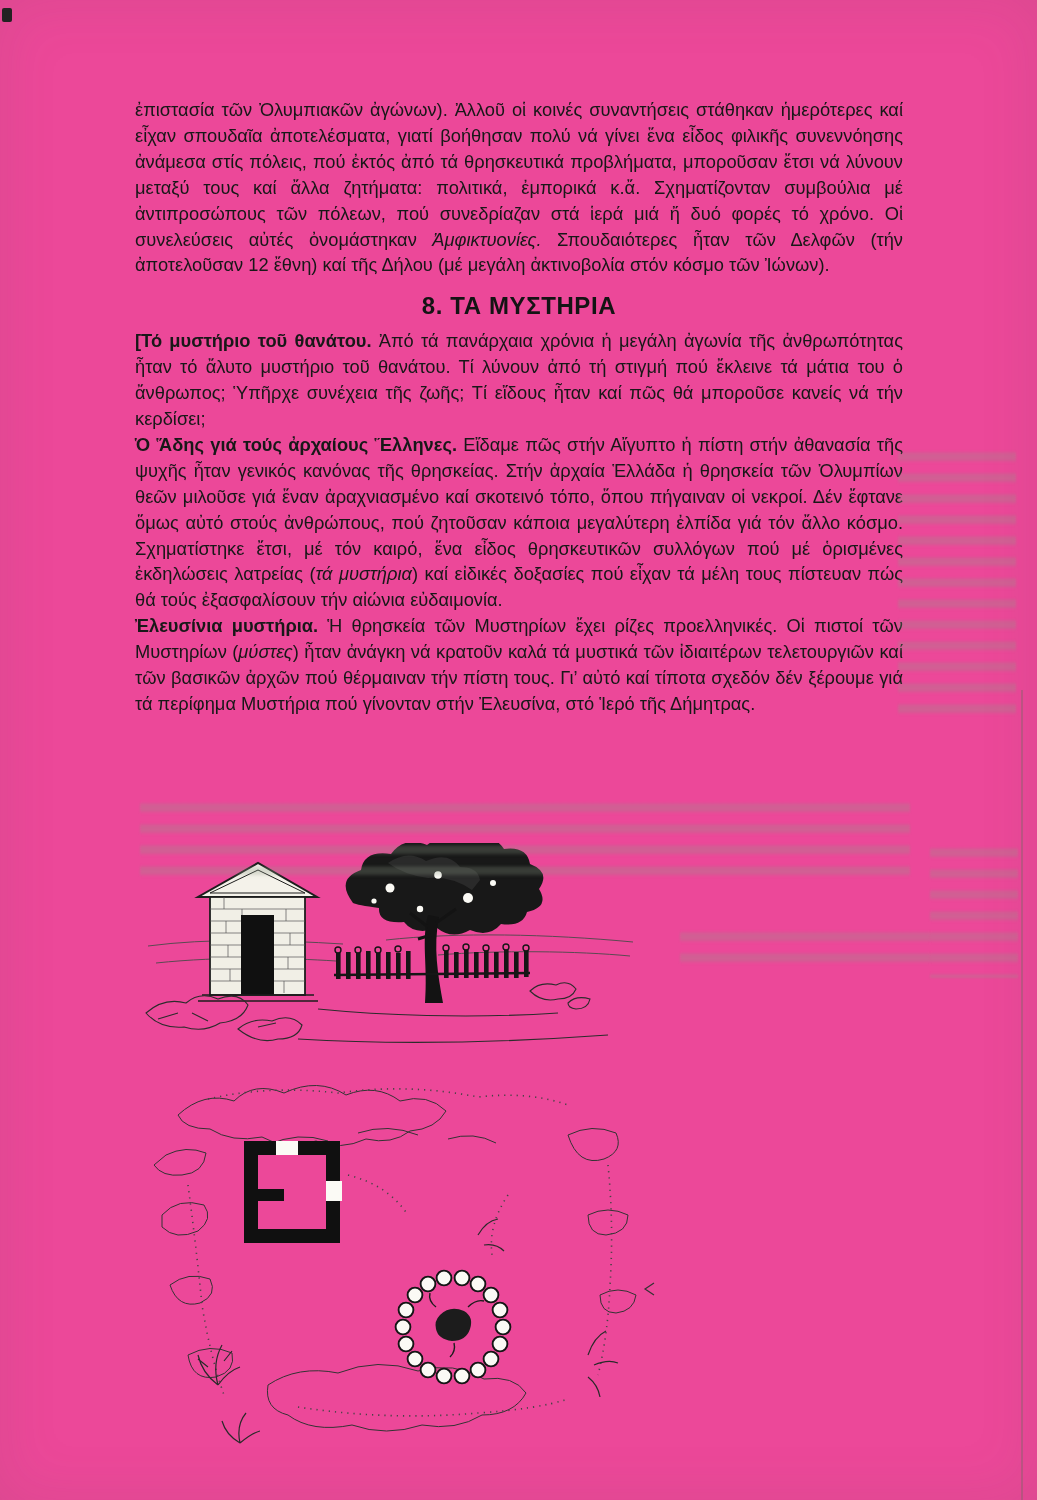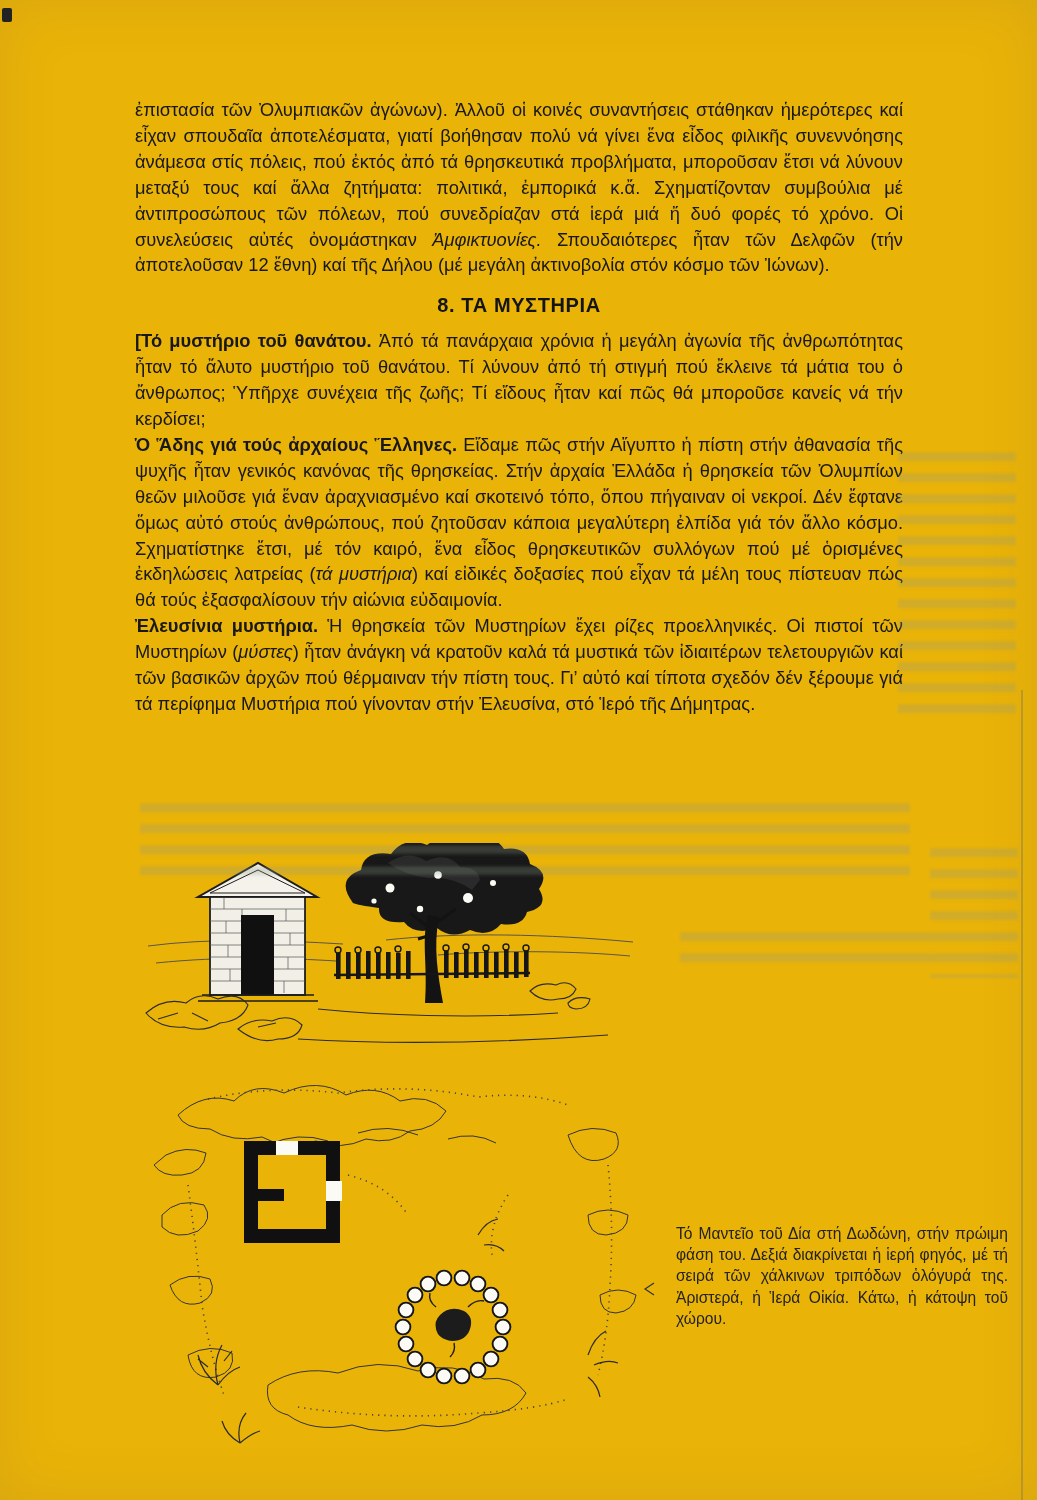--- a/index.html
+++ b/index.html
@@ -1,30 +1,30 @@
 <!DOCTYPE html>
 <html><head>
 <meta charset="utf-8">
 <style>
   html,body{margin:0;padding:0;background:#d8d5cd;}
   .page{
     position:relative;width:1037px;height:1500px;margin:0 auto;
-    background:#eab308;overflow:hidden;color:#1c1c1c;
+    background:#ec4899;overflow:hidden;color:#1c1c1c;
     font-family:"Liberation Sans","DejaVu Sans",sans-serif;
     box-shadow:inset 0 0 60px rgba(90,85,70,0.12);
   }
   .text-column{
     position:absolute;left:135px;top:97px;width:768px;
     font-size:18.3px;line-height:25.9px;text-align:justify;
     color:#181818;
   }
   .body-par{margin:0;}
   .section-heading{
     margin:15px 0 9px 0;text-align:center;
-    font-size:20px;font-weight:bold;letter-spacing:0.6px;color:#141414;
+    font-size:24px;font-weight:bold;letter-spacing:0.6px;color:#141414;
   }
   .lead{font-weight:bold;margin-top:16px;}
   .caption{
     position:absolute;left:676px;top:1207px;width:332px;
     font-size:15.6px;line-height:21.4px;text-align:justify;color:#222;
   }
   .figure{position:absolute;}
   .fig-upper{left:138px;top:843px;width:505px;height:207px;}
   .fig-lower{left:148px;top:1055px;width:520px;height:412px;}
   svg{display:block;}
@@ -205,21 +205,20 @@
             <circle cx="352" cy="255" r="7.4"></circle>
         </g>
         <path d="M292,260 q10,-10 24,-4 q10,6 6,18 q-4,12 -18,12 q-14,-2 -16,-12 q-2,-8 4,-14 z" fill="#1c1c1c"></path>
         <path d="M288,252 q-8,-6 -6,-14 M320,252 q8,-8 16,-6 M306,288 q2,8 -4,14" stroke="#1c1c1c" stroke-width="1.4" fill="none"></path>
       </g>
 
       <path d="M506,228 l-9,6 9,6" fill="none" stroke="#333" stroke-width="1.2"></path>
     </svg>
   </div>
 
-  <p class="caption">Τό Μαντεῖο τοῦ Δία στή Δωδώνη, στήν πρώιμη φάση του. Δεξιά διακρίνεται ἡ ἱερή φηγός, μέ τή σειρά τῶν χάλκινων τριπόδων ὁλόγυρά της. Ἀριστερά, ἡ Ἱερά Οἰκία. Κάτω, ἡ κάτοψη τοῦ χώρου.</p>
 
   <div class="bleed" style="left:140px;top:793px;width:770px;height:92px;"></div>
   <div class="bleed" style="left:680px;top:922px;width:250px;height:46px;"></div>
   <div class="bleed" style="left:898px;top:442px;width:118px;height:278px;"></div>
   <div class="bleed" style="left:930px;top:838px;width:88px;height:140px;"></div>
   <div class="edge-line"></div>
   <div class="speck" style="left:2px;top:8px;width:10px;height:14px;"></div>
 
 </div>
 

